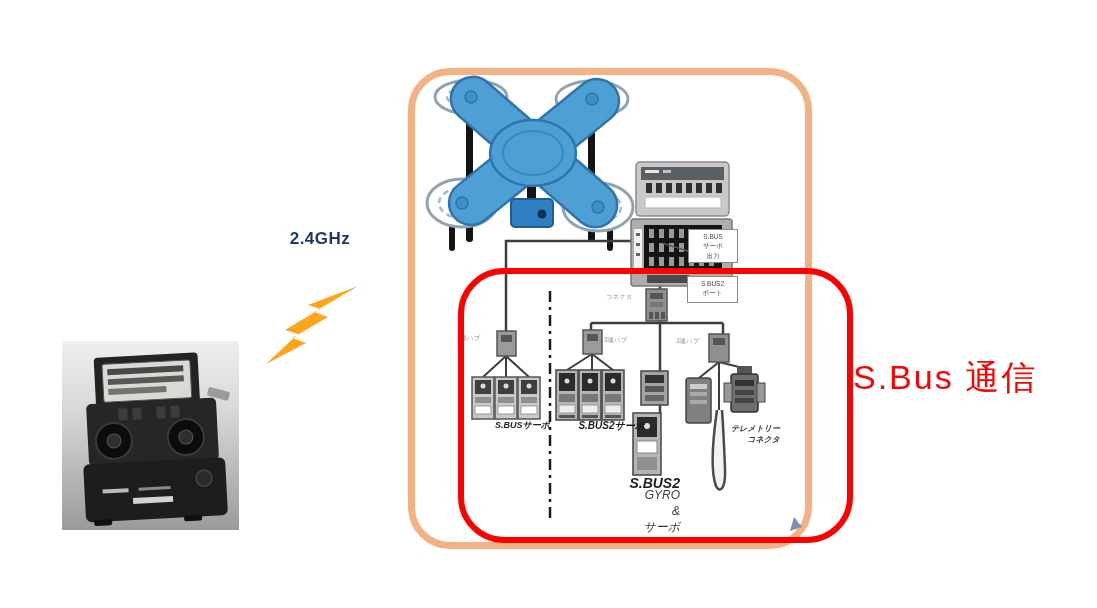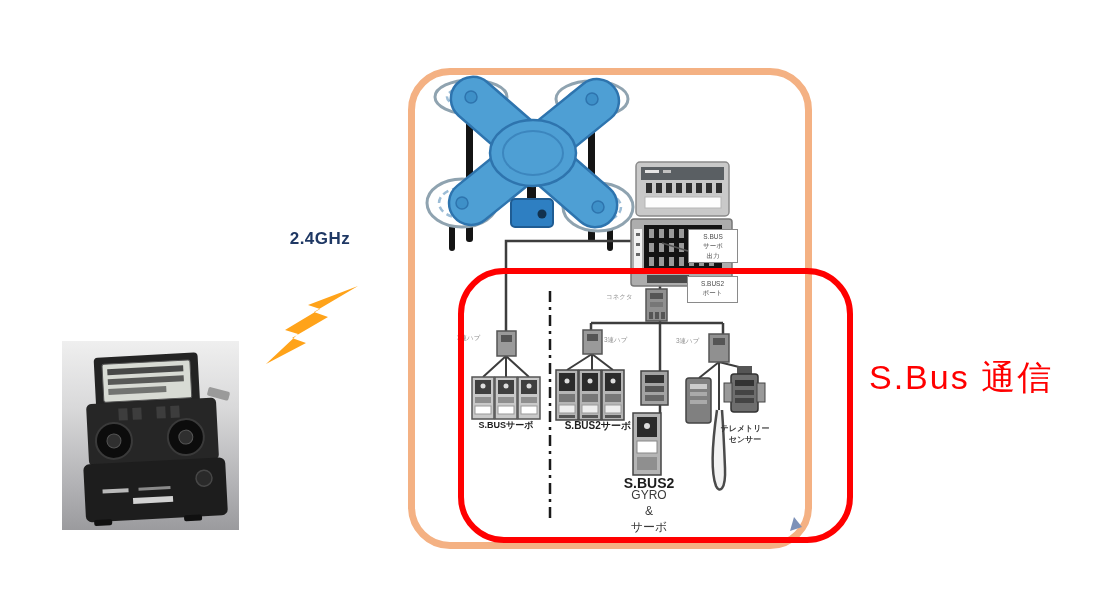--- a/index.html
+++ b/index.html
@@ -16,37 +16,37 @@
               font-size:17px;font-weight:bold;color:#1F3864;letter-spacing:.5px;}
 
   
   #orange-frame{left:408px;top:68px;width:390px;height:467px;
                 border:7px solid #F4B183;border-radius:42px;background:transparent;}
   #red-frame{left:458px;top:268px;width:383px;height:263px;
              border:6px solid #FF0000;border-radius:46px;background:transparent;z-index:6;}
 
   
   #sbus-caption{left:853px;top:355px;font-size:34px;color:#FF0000;letter-spacing:2px;
-                white-space:nowrap;z-index:7;padding-left:16px;}
+                white-space:nowrap;z-index:7;}
 
   
   .callout{background:#fff;border:1.5px solid #8a8a8a;text-align:center;color:#4a4a4a;
            font-size:6.5px;line-height:1.45;white-space:pre-line;z-index:4;padding-top:2px;box-sizing:border-box;}
   #callout-top{left:688px;top:229px;width:50px;height:34px;}
   #callout-bottom{left:687px;top:276px;width:51px;height:27px;}
 
   
   .tinylbl{font-size:6.5px;color:#8f8f8f;white-space:nowrap;z-index:4;}
   #lbl-connector{left:606px;top:293px;}
   #lbl-hub-left{left:457px;top:334px;}
   #lbl-hub-center{left:604px;top:336px;}
   #lbl-hub-right{left:676px;top:337px;}
 
   
-  .devlbl{text-align:center;color:#1d1d1d;font-weight:bold;white-space:pre-line;z-index:4;}
+  .devlbl{text-align:right;color:#1d1d1d;font-weight:bold;white-space:pre-line;z-index:4;font-style:italic;}
   #lbl-sbus-servo{left:462px;top:419px;width:88px;font-size:9px;}
   #lbl-sbus2-servo{left:551px;top:419px;width:94px;font-size:10px;}
   #lbl-gyro-title{left:618px;top:475px;width:62px;font-size:14px;}
   #lbl-gyro-sub{left:618px;top:487px;width:62px;font-size:12px;font-weight:normal;color:#3a3a3a;line-height:1.35;}
   #lbl-telemetry{left:710px;top:423px;width:70px;font-size:8px;color:#3a3a3a;line-height:1.4;}
 
   #diagram-svg{left:0;top:0;z-index:3;pointer-events:none;}
   #bolt-svg{left:254px;top:276px;z-index:2;}
 </style>
 </head>
@@ -299,19 +299,19 @@
   <div id="lbl-hub-center" class="abs tinylbl">3連ハブ</div>
   <div id="lbl-hub-right" class="abs tinylbl">3連ハブ</div>
 
   <div id="lbl-sbus-servo" class="abs devlbl">S.BUSサーボ</div>
   <div id="lbl-sbus2-servo" class="abs devlbl">S.BUS2サーボ</div>
   <div id="lbl-gyro-title" class="abs devlbl">S.BUS2</div>
   <div id="lbl-gyro-sub" class="abs devlbl">GYRO
 &amp;
 サーボ</div>
   <div id="lbl-telemetry" class="abs devlbl">テレメトリー
-センサー</div>
+コネクタ</div>
 
   <div id="red-frame" class="abs"></div>
 
   <div id="sbus-caption" class="abs">S.Bus 通信</div>
 
 </div>
 
 </body></html>

